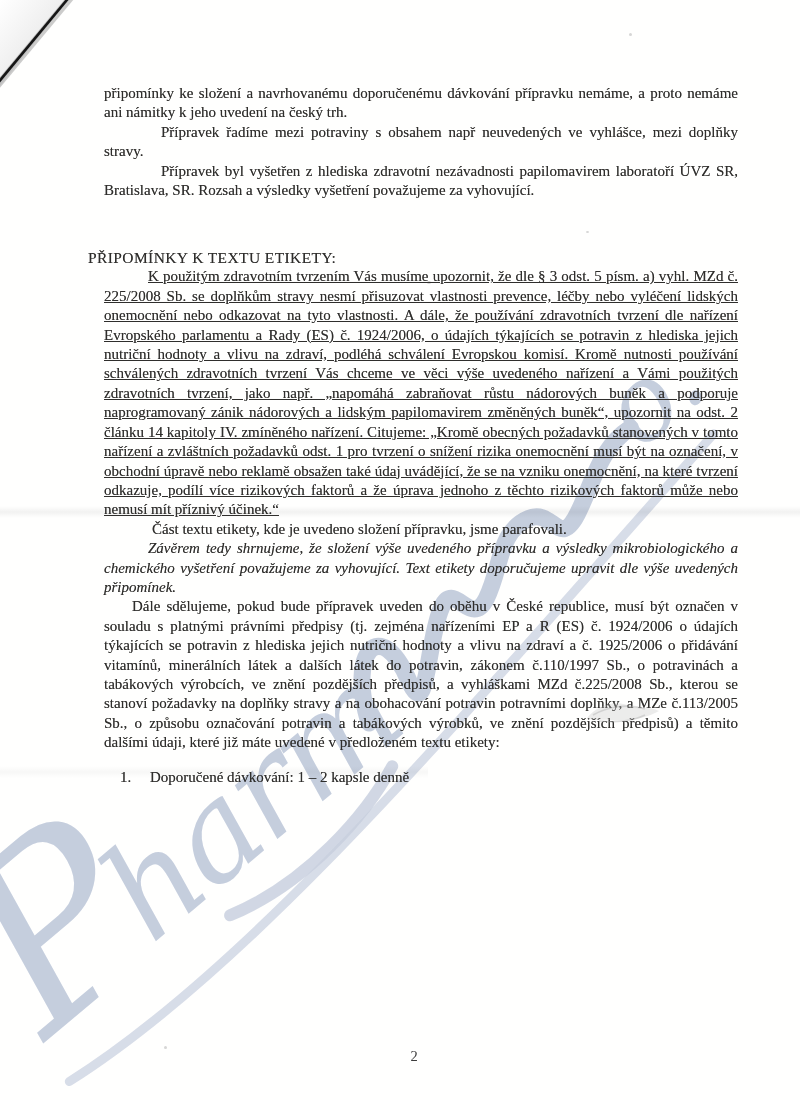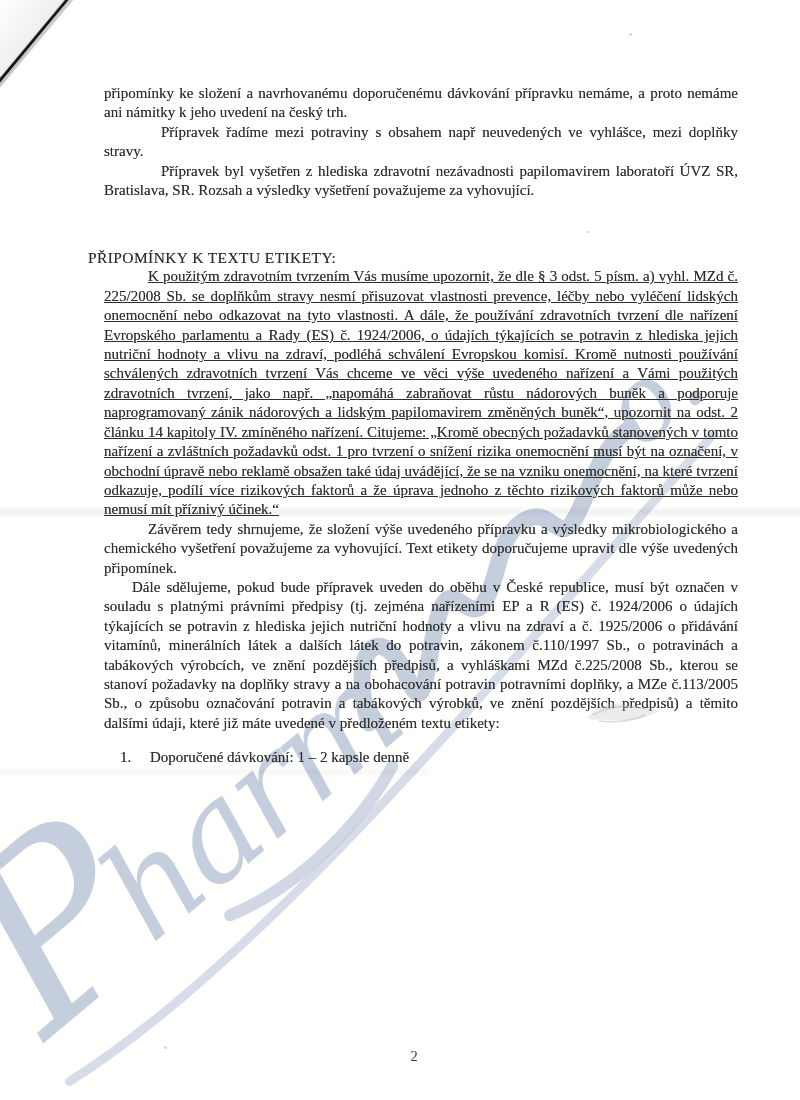--- a/index.html
+++ b/index.html
@@ -22,21 +22,21 @@
     text-shadow:0 0 .4px rgba(45,45,45,.6);}
   .sec-heading{font-weight:normal;font-size:15.5px;letter-spacing:.4px;line-height:19px;
     text-shadow:0 0 .4px rgba(45,45,45,.6);}
   .b0{margin:0 0 0 16px;}
   .b1{margin:42px 0 0 -12px;text-indent:57px;}
   .b2{margin:14px 0 0 -12px;text-indent:57px;}
   .b3{margin:48px 0 0 -16px;}
   .b4{margin:44px 0 0 2px;text-indent:44px;text-decoration:underline;}
   .b5{margin:20px 0 0 2px;text-indent:48px;text-align:left !important;}
   .b6{margin:49px 0 0 -18px;}
-  .b7{margin:21px 0 0 2px;text-indent:44px;}
+  .b7{margin:21px 0 0 2px;text-indent:44px;font-style:italic;}
   .b8{margin:19px 0 0 16px;text-indent:28px;}
   .list-row{display:flex;margin:15px 0 0 16px;font-size:15px;line-height:19.4px;
     text-shadow:0 0 .4px rgba(45,45,45,.6);}
   .list-marker{width:30px;flex:0 0 30px;}
   .page-num{position:absolute;top:1048px;left:0;width:100%;text-align:center;
     font-size:14.5px;color:#3c3c3c;z-index:1;}
   .page-num span{position:relative;left:14px;}
 </style>
 </head>
 <body>
@@ -80,20 +80,21 @@
   <div class="speck" style="left:629px;top:33px;width:3px;height:3px;"></div>
   <div class="speck" style="left:164px;top:1046px;width:3px;height:3px;"></div>
   <div class="speck" style="left:586px;top:231px;width:3px;height:2px;"></div>
 
   <div class="content">
     <p class="b0">připomínky ke složení a navrhovanému doporučenému dávkování přípravku nemáme, a proto nemáme ani námitky k jeho uvedení na český trh.</p>
     <p class="b1">Přípravek řadíme mezi potraviny s obsahem např neuvedených ve vyhlášce, mezi doplňky stravy.</p>
     <p class="b2">Přípravek byl vyšetřen z hlediska zdravotní nezávadnosti papilomavirem laboratoří ÚVZ SR, Bratislava, SR. Rozsah a výsledky vyšetření považujeme za vyhovující.</p>
     <div class="sec-heading b3">PŘIPOMÍNKY K TEXTU ETIKETY:</div>
     <p class="b4">K použitým zdravotním tvrzením Vás musíme upozornit, že dle § 3 odst. 5 písm. a) vyhl. MZd č. 225/2008 Sb. se doplňkům stravy nesmí přisuzovat vlastnosti prevence, léčby nebo vyléčení lidských onemocnění nebo odkazovat na tyto vlastnosti. A dále, že používání zdravotních tvrzení dle nařízení Evropského parlamentu a Rady (ES) č. 1924/2006, o údajích týkajících se potravin z hlediska jejich nutriční hodnoty a vlivu na zdraví, podléhá schválení Evropskou komisí. Kromě nutnosti používání schválených zdravotních tvrzení Vás chceme ve věci výše uvedeného nařízení a Vámi použitých zdravotních tvrzení, jako např. „napomáhá zabraňovat růstu nádorových buněk a podporuje naprogramovaný zánik nádorových a lidským papilomavirem změněných buněk“, upozornit na odst. 2 článku 14 kapitoly IV. zmíněného nařízení. Citujeme: „Kromě obecných požadavků stanovených v tomto nařízení a zvláštních požadavků odst. 1 pro tvrzení o snížení rizika onemocnění musí být na označení, v obchodní úpravě nebo reklamě obsažen také údaj uvádějící, že se na vzniku onemocnění, na které tvrzení odkazuje, podílí více rizikových faktorů a že úprava jednoho z těchto rizikových faktorů může nebo nemusí mít příznivý účinek.“</p>
+    <p class="b5">Část textu etikety, kde je uvedeno složení přípravku, jsme parafovali.</p>
     <p class="b7">Závěrem tedy shrnujeme, že složení výše uvedeného přípravku a výsledky mikrobiologického a chemického vyšetření považujeme za vyhovující. Text etikety doporučujeme upravit dle výše uvedených připomínek.</p>
     <p class="b8">Dále sdělujeme, pokud bude přípravek uveden do oběhu v České republice, musí být označen v souladu s platnými právními předpisy (tj. zejména nařízeními EP a R (ES) č. 1924/2006 o údajích týkajících se potravin z hlediska jejich nutriční hodnoty a vlivu na zdraví a č. 1925/2006 o přidávání vitamínů, minerálních látek a dalších látek do potravin, zákonem č.110/1997 Sb., o potravinách a tabákových výrobcích, ve znění pozdějších předpisů, a vyhláškami MZd č.225/2008 Sb., kterou se stanoví požadavky na doplňky stravy a na obohacování potravin potravními doplňky, a MZe č.113/2005 Sb., o způsobu označování potravin a tabákových výrobků, ve znění pozdějších předpisů) a těmito dalšími údaji, které již máte uvedené v předloženém textu etikety:</p>
     <div class="list-row">
       <span class="list-marker">1.</span>
       <span>Doporučené dávkování: 1 – 2 kapsle denně</span>
     </div>
   </div>
 
   <div class="page-num">
     <span>2</span>

